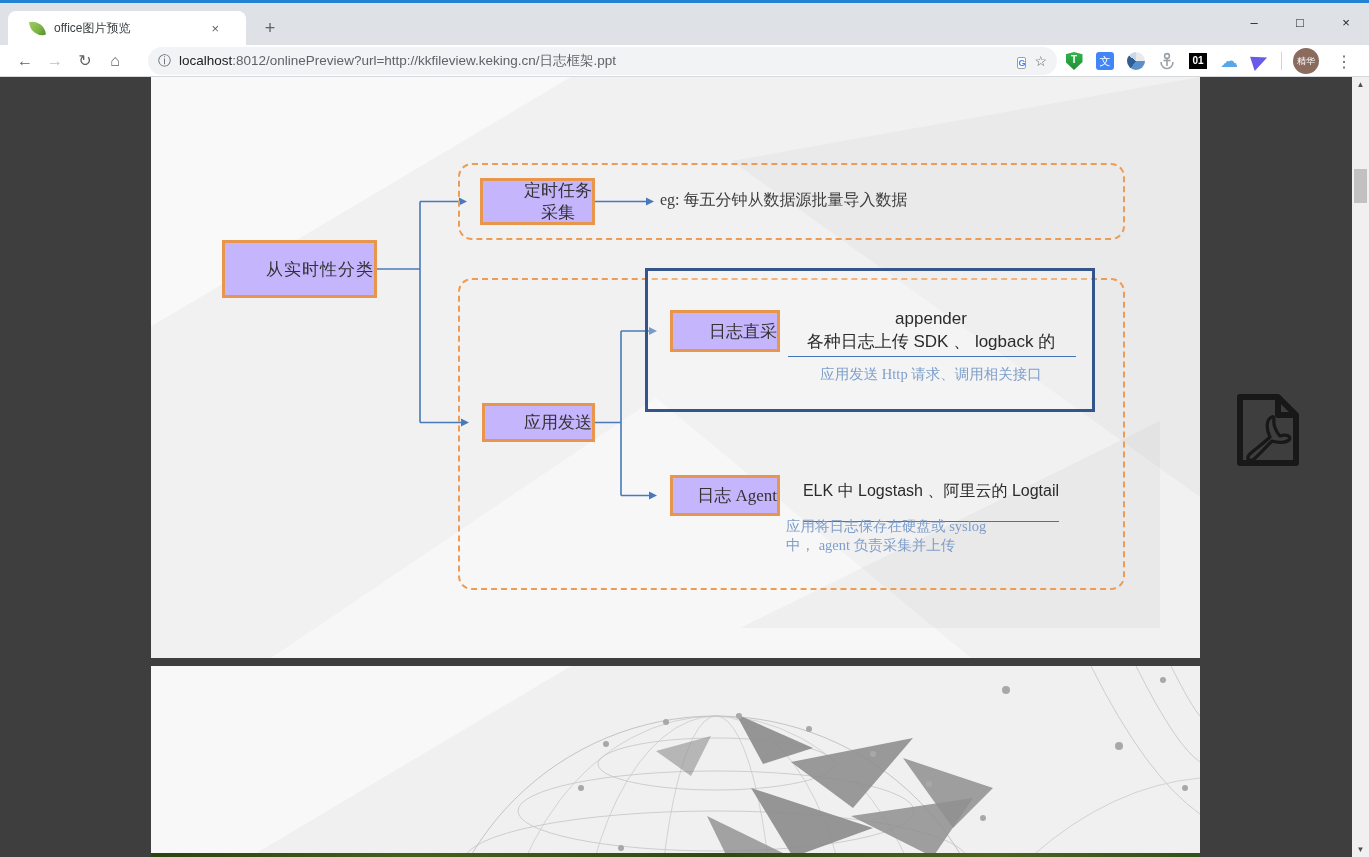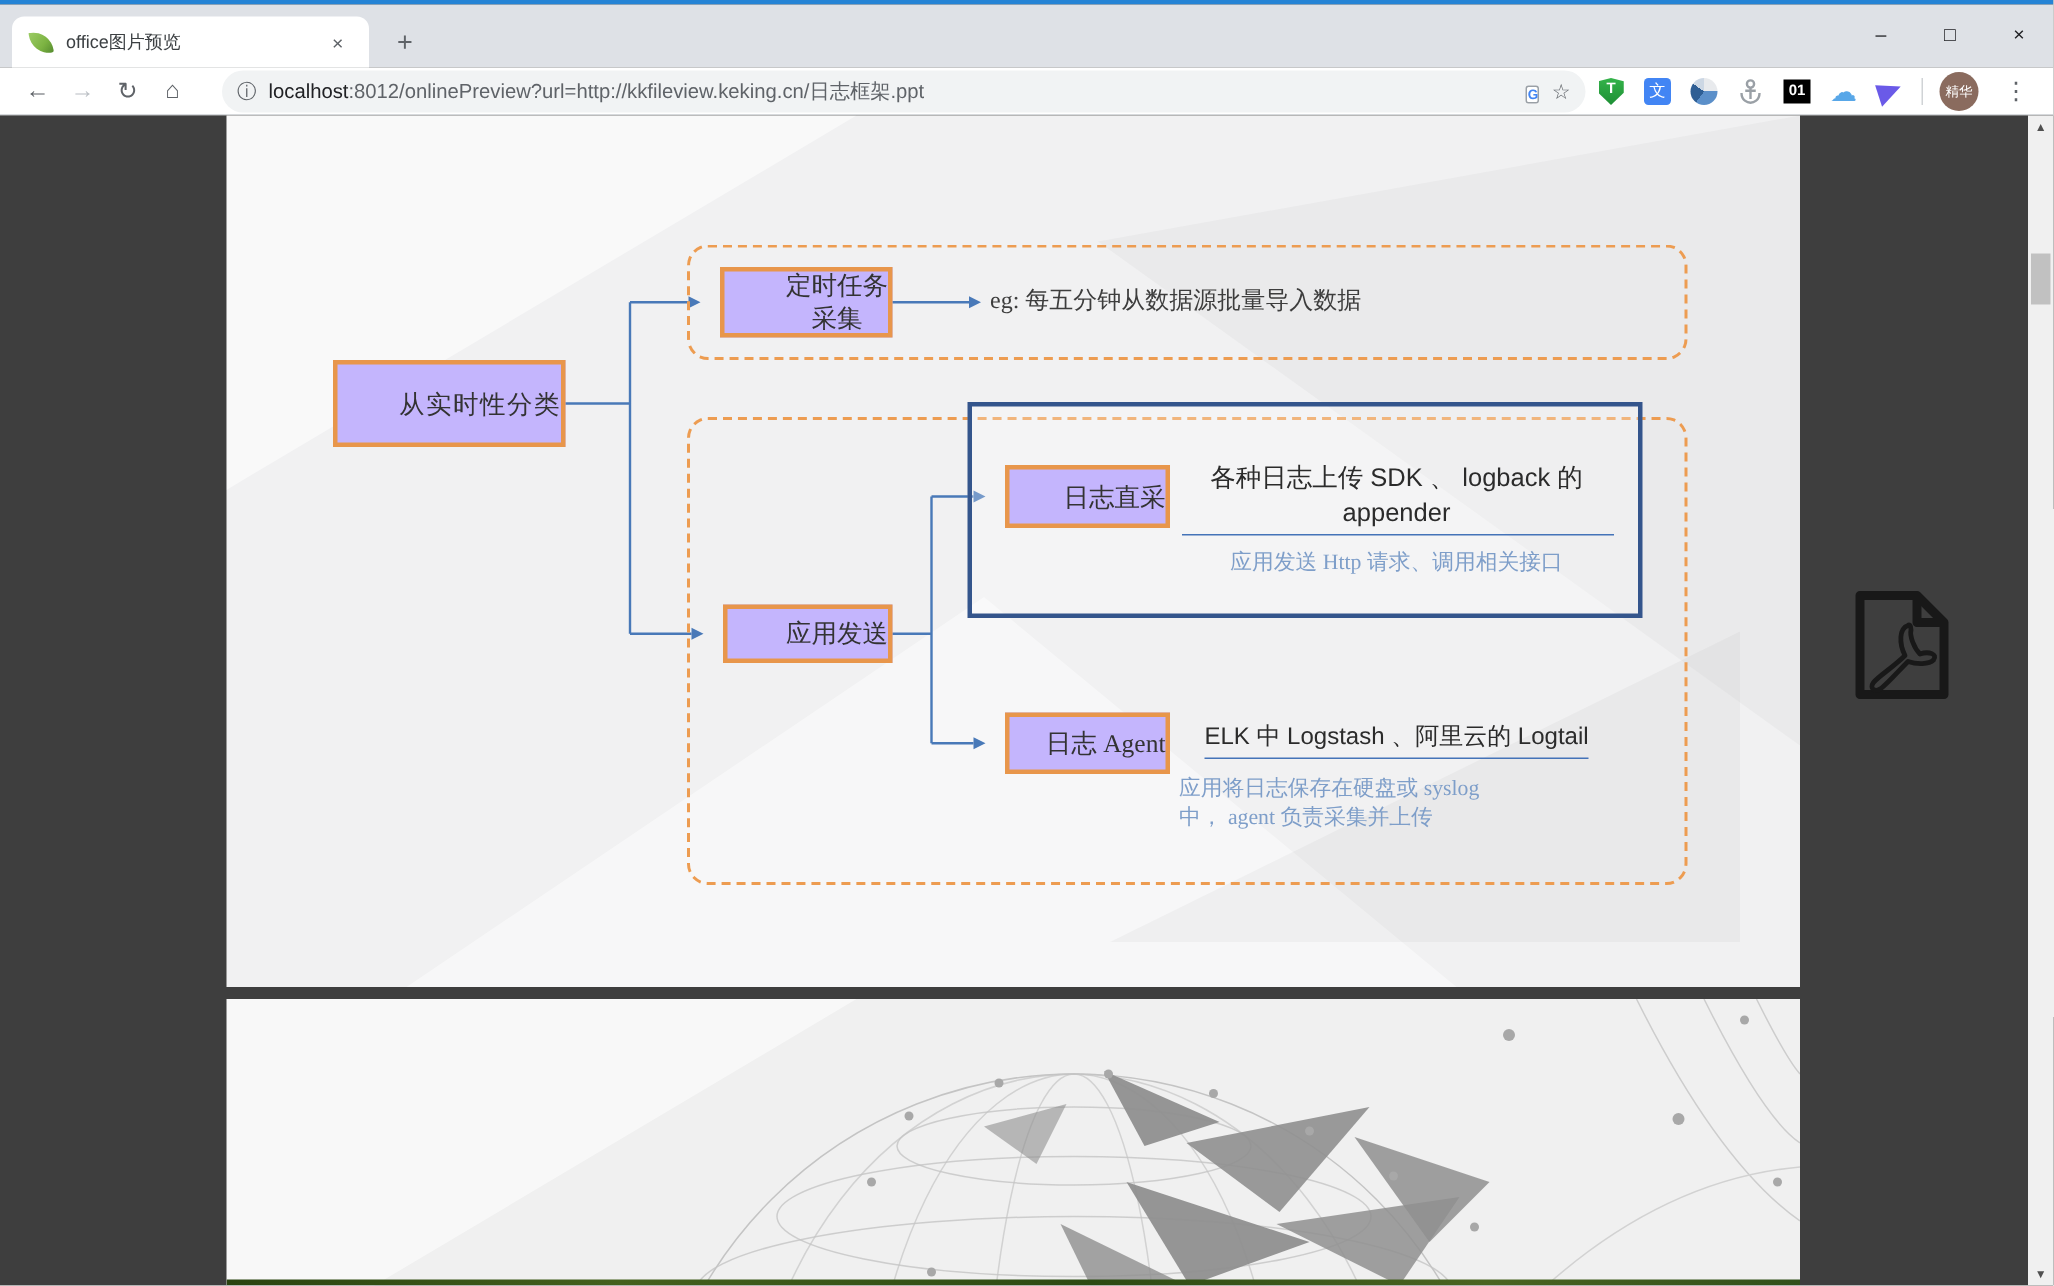--- a/index.html
+++ b/index.html
@@ -4,21 +4,21 @@
 <style>
   * { margin:0; padding:0; box-sizing:border-box; }
   html,body { width:1369px; height:857px; overflow:hidden; }
   body { font-family:"Liberation Sans", sans-serif; }
   .screen { position:relative; width:1369px; height:857px; background:#3E3E3E; overflow:hidden; }
 
   
   .accent-line { position:absolute; left:0; top:0; width:100%; height:3px; background:#2483D5; }
   .titlebar { position:absolute; left:0; top:3px; width:100%; height:42px; background:#DEE1E6; }
   .tab { position:absolute; left:8px; top:8px; width:238px; height:34px; background:#FFFFFF;
-         border-radius:8px 8px 0 0; display:flex; align-items:center; padding:0 12px; }
+         border-radius:8px 8px 0 0; display:flex; align-items:center; padding:0 22px; }
   .favicon-leaf { width:15px; height:15px; background:linear-gradient(135deg,#9CCC65,#7CB342 60%,#558B2F);
                   border-radius:2% 100% 10% 100%; transform:rotate(-8deg); flex:0 0 auto; }
   .tab-title { margin-left:9px; font-size:12px; color:#3C4043; white-space:nowrap; overflow:hidden; flex:1; }
   .tab-close { font-size:13px; color:#5F6368; padding:2px 5px; border-radius:50%; }
   .new-tab { position:absolute; left:256px; top:12px; width:28px; height:26px; display:flex;
              align-items:center; justify-content:center; font-size:18px; color:#5F6368; }
   .win-controls { position:absolute; right:0; top:0; height:40px; display:flex; }
   .win-btn { width:46px; height:38px; display:flex; align-items:center; justify-content:center;
              font-size:13px; color:#202124; }
 
@@ -100,21 +100,21 @@
              font-size:16px; color:#3D3D3D; }
 
   .direct-desc { position:absolute; left:600px; top:231px; width:360px; text-align:center;
                  font-size:17px; color:#2B2B2B; line-height:1.35; }
   .direct-underline { position:absolute; left:637px; top:279px; width:288px; height:0;
                       border-top:1.5px solid #4473B8; }
   .note { position:absolute; font-family:"Liberation Serif",serif; font-size:14.5px; color:#7E9EC9; }
   .direct-note { left:600px; top:288px; width:360px; text-align:center; }
   .agent-desc { position:absolute; left:610px; top:404px; width:340px; text-align:center;
                 font-size:16px; color:#2B2B2B; }
-  .agent-desc .ul { display:inline-block; border-bottom:1.5px solid #4473B8; padding-bottom:3px; }
+  .agent-desc .ul { display:inline-block; border-bottom:1.5px solid #4473B8; padding-bottom:19px; }
   .agent-note { left:635px; top:440px; width:300px; text-align:left; line-height:1.3; }
 
   .connectors { position:absolute; left:0; top:0; width:1049px; height:581px; }
 
   
   .grass { position:absolute; left:0; bottom:0; width:100%; height:4px;
            background:linear-gradient(90deg,#29430F,#44601C 25%,#2C4A12 55%,#4A6420 80%,#31501A); }
 
   
   .pdf-btn { position:absolute; left:1228px; top:314px; width:76px; height:78px; }
@@ -221,22 +221,22 @@
             <div>定时任务</div>
             <div>采集</div>
           </div>
       </div>
       <div class="eg-text">eg: 每五分钟从数据源批量导入数据</div>
 
       <div class="node n-realtime">应用发送</div>
       <div class="node n-direct">日志直采</div>
 
       <div class="direct-desc">
+        <div>appender</div>
         <div>各种日志上传 SDK 、 logback 的</div>
-        <div>appender</div>
       </div>
       <div class="direct-underline"></div>
       <div class="note direct-note">应用发送 Http 请求、调用相关接口</div>
 
       <div class="node n-agent">日志 Agent</div>
       <div class="agent-desc"><span class="ul">ELK 中 Logstash 、阿里云的 Logtail</span></div>
       <div class="note agent-note">
         <div>应用将日志保存在硬盘或 syslog</div>
         <div>中， agent 负责采集并上传</div>
       </div>

